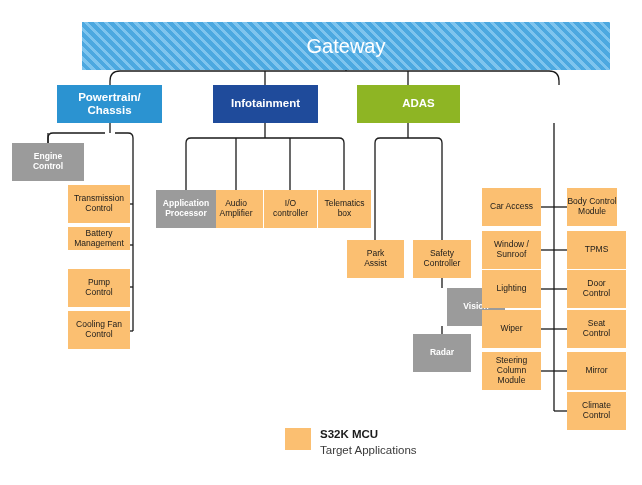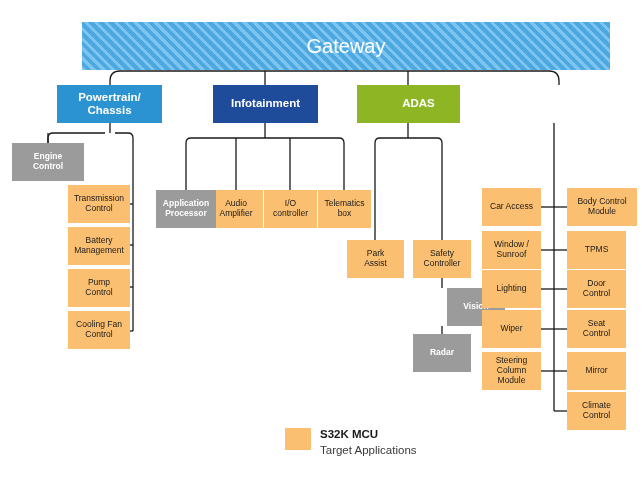--- a/index.html
+++ b/index.html
@@ -115,21 +115,21 @@
 
   <div class="node cat cat-powertrain">Powertrain/
 Chassis</div>
   <div class="node cat cat-infotainment">Infotainment</div>
   <div class="node cat cat-adas">ADAS</div>
 
   <div class="node leaf gray" style="left:12px;top:143px;width:72px;height:38px;">Engine
 Control</div>
   <div class="node leaf orange" style="left:68px;top:185px;width:62px;height:38px;">Transmission
 Control</div>
-  <div class="node leaf orange" style="left:68px;top:227px;width:62px;height:38px;">Battery
+  <div class="node leaf orange" style="left:68px;top:227px;width:62px;height:23px;">Battery
 Management</div>
   <div class="node leaf orange" style="left:68px;top:269px;width:62px;height:38px;">Pump
 Control</div>
   <div class="node leaf orange" style="left:68px;top:311px;width:62px;height:38px;">Cooling Fan
 Control</div>
 
   <div class="node leaf orange" style="left:209px;top:190px;width:54px;height:38px;">Audio
 Amplifier</div>
   <div class="node leaf gray" style="left:156px;top:190px;width:60px;height:38px;">Application
 Processor</div>
@@ -146,21 +146,21 @@
   <div class="node leaf gray" style="left:413px;top:334px;width:58px;height:38px;">Radar</div>
 
   <div class="node leaf orange" style="left:482px;top:188px;width:59px;height:38px;">Car Access</div>
   <div class="node leaf orange" style="left:482px;top:231px;width:59px;height:38px;">Window /
 Sunroof</div>
   <div class="node leaf orange" style="left:482px;top:270px;width:59px;height:38px;">Lighting</div>
   <div class="node leaf orange" style="left:482px;top:310px;width:59px;height:38px;">Wiper</div>
   <div class="node leaf orange" style="left:482px;top:352px;width:59px;height:38px;">Steering
 Column Module</div>
 
-  <div class="node leaf orange" style="left:567px;top:188px;width:70px;height:38px;">Body Control
+  <div class="node leaf orange" style="left:567px;top:188px;width:50px;height:38px;">Body Control
 Module</div>
   <div class="node leaf orange" style="left:567px;top:231px;width:59px;height:38px;">TPMS</div>
   <div class="node leaf orange" style="left:567px;top:270px;width:59px;height:38px;">Door
 Control</div>
   <div class="node leaf orange" style="left:567px;top:310px;width:59px;height:38px;">Seat
 Control</div>
   <div class="node leaf orange" style="left:567px;top:352px;width:59px;height:38px;">Mirror</div>
   <div class="node leaf orange" style="left:567px;top:392px;width:59px;height:38px;">Climate
 Control</div>
 

